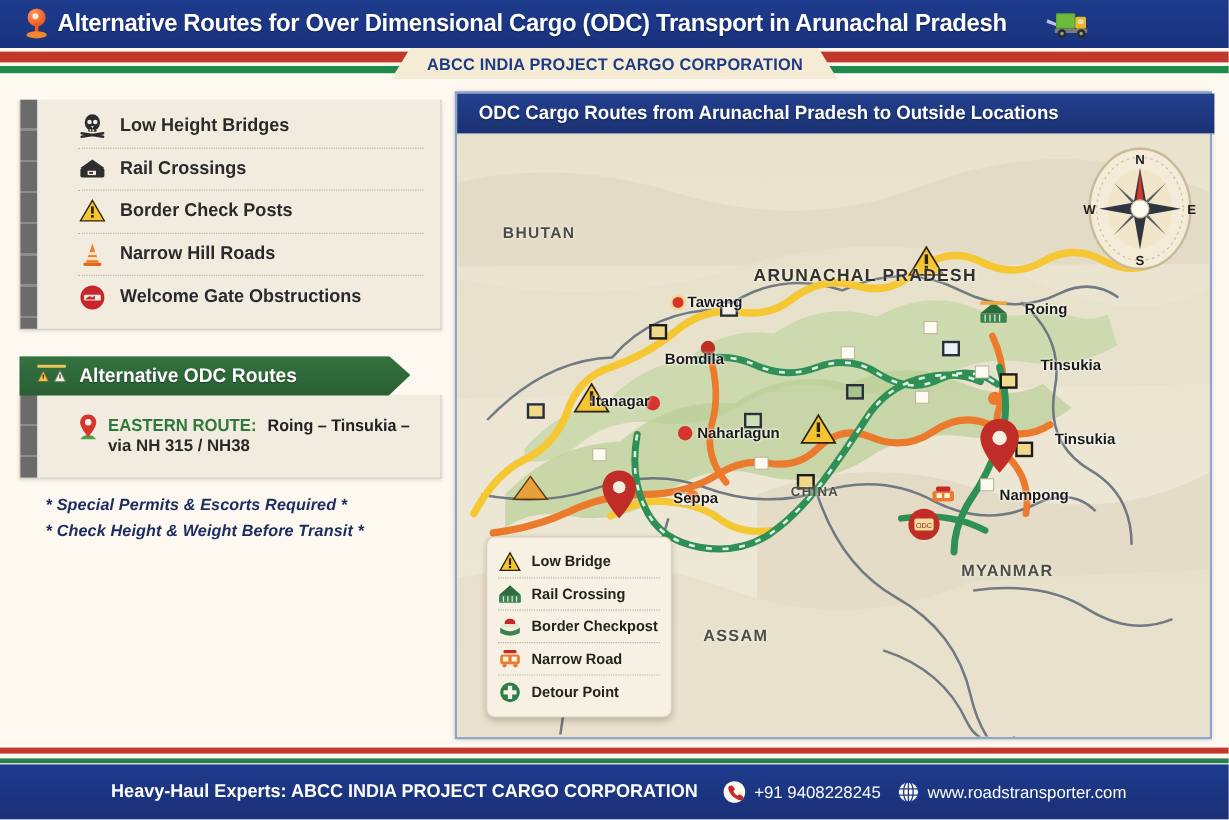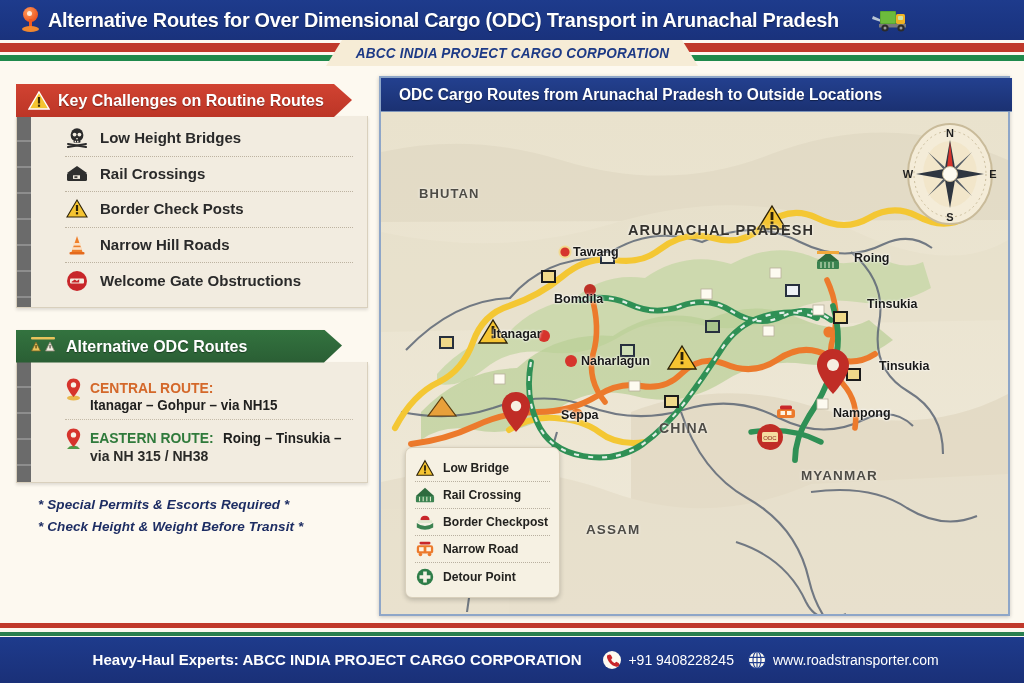--- a/index.html
+++ b/index.html
@@ -38,21 +38,21 @@
   .pin-hdr .stem {
     position:absolute; left:6.5px; top:12px; width:3.5px; height:9px; background:#ef5a22;
   }
   .pin-hdr .base {
     position:absolute; left:0px; top:19px; width:17px; height:6px;
     border-radius:50%; background:#f0872f;
   }
   .truck-hdr { width:40px; height:26px; flex:0 0 auto; }
 
   
-  .ribbon-wrap { position:absolute; left:0; top:40px; width:1024px; height:26px;font-style:italic; }
+  .ribbon-wrap { position:absolute; left:0; top:40px; width:1024px; height:26px; }
   .band-red-l, .band-red-r {
     position:absolute; top:3px; height:9px; background:#c0392b;
   }
   .band-red-l { left:0; width:440px; }
   .band-red-r { right:0; width:440px; }
   .band-grn-l, .band-grn-r {
     position:absolute; top:15px; height:6px; background:#1f8a4c;
   }
   .band-grn-l { left:0; width:430px; }
   .band-grn-r { right:0; width:430px; }
@@ -236,28 +236,20 @@
     <div class="band-grn-l"></div>
     <div class="band-grn-r"></div>
     <div class="ribbon-center">
       <span class="ribbon-text">ABCC INDIA PROJECT CARGO CORPORATION</span>
     </div>
   </div>
 
   <div class="left-col">
 
     <div class="panel">
-      <div class="banner red">
-        <svg width="22" height="20" viewBox="0 0 22 20">
-          <path d="M11 1 L21 18 L1 18 Z" fill="#f5c431" stroke="#fff" stroke-width="1.4"></path>
-          <rect x="9.9" y="6" width="2.2" height="6.5" fill="#3a2b06"></rect>
-          <rect x="9.9" y="13.6" width="2.2" height="2.2" fill="#3a2b06"></rect>
-        </svg>
-        <span class="banner-title">Key Challenges on Routine Routes</span>
-      </div>
       <div class="panel-body">
 
         <div class="chal-row">
           <svg class="chal-ico" viewBox="0 0 24 24">
             <ellipse cx="12" cy="9" rx="6.4" ry="6.8" fill="#2b2b2b"></ellipse>
             <circle cx="9.6" cy="8.6" r="1.9" fill="#f2ece0"></circle>
               <circle cx="14.4" cy="8.6" r="1.9" fill="#f2ece0"></circle>
             <path d="M11 12 l1 2 l1 -2 z" fill="#f2ece0"></path>
             <rect x="8.5" y="14.4" width="7" height="2.4" rx="1" fill="#2b2b2b"></rect>
             <rect x="9.7" y="14.8" width="1.3" height="1.6" fill="#f2ece0"></rect>
@@ -316,31 +308,20 @@
           <path d="M8 7 L12.5 16 L3.5 16 Z" fill="#e8c45c" stroke="#7a6220" stroke-width=".8"></path>
           <rect x="7.4" y="10" width="1.3" height="3.4" fill="#5a4612"></rect>
           <path d="M22 7 L26.5 16 L17.5 16 Z" fill="#f3efe2" stroke="#8a8472" stroke-width=".8"></path>
           <rect x="21.4" y="10" width="1.3" height="3.4" fill="#5a5a50"></rect>
         </svg>
         <span class="banner-title">Alternative ODC Routes</span>
       </div>
       <div class="panel-body" style="padding-top:8px;padding-bottom:12px;">
 
 
-        <div class="route-row">
-          <svg class="route-pin" viewBox="0 0 17 24">
-            <ellipse cx="8.5" cy="21" rx="6.5" ry="2.6" fill="#e9b84e"></ellipse>
-            <path d="M8.5 1.5 C4.5 1.5 1.8 4.4 1.8 8 C1.8 12.6 8.5 20 8.5 20 C8.5 20 15.2 12.6 15.2 8 C15.2 4.4 12.5 1.5 8.5 1.5 Z" fill="#d6342c"></path>
-            <circle cx="8.5" cy="7.9" r="2.7" fill="#f8f3e8"></circle>
-          </svg>
-          <div class="route-txt" style="padding-top:3px;">
-            <span class="route-name central">CENTRAL ROUTE:</span>
-            <span class="route-desc">Itanagar – Gohpur – via NH15</span>
-          </div>
-        </div>
 
         <div class="route-row">
           <svg class="route-pin" viewBox="0 0 17 24">
             <path d="M2 22 q3 -4 6.5 -3 q3.5 -1 6.5 3 z" fill="#4f9b48"></path>
             <path d="M8.5 1.5 C4.5 1.5 1.8 4.4 1.8 8 C1.8 12.6 8.5 20 8.5 20 C8.5 20 15.2 12.6 15.2 8 C15.2 4.4 12.5 1.5 8.5 1.5 Z" fill="#d6342c"></path>
             <circle cx="8.5" cy="7.9" r="2.7" fill="#f8f3e8"></circle>
           </svg>
           <div class="route-txt" style="padding-top:3px;">
             <span class="route-name east">EASTERN ROUTE:</span>
             <span class="route-desc">Roing – Tinsukia –</span><span class="route-via-inline">via NH 315 / NH38</span>
@@ -488,21 +469,21 @@
         <g transform="translate(396,292)">
           <rect x="0" y="5" width="18" height="9" rx="2.5" fill="#ec7a2c"></rect>
           <rect x="3" y="1.5" width="12" height="4" rx="1.5" fill="#c8262a"></rect>
           <rect x="3.5" y="7" width="4.5" height="4" fill="#fdf3e2"></rect>
           <rect x="10" y="7" width="4.5" height="4" fill="#fdf3e2"></rect>
         </g>
       </svg>
 
       <div class="region-label" style="left:38px;  top:74px;  font-size:13px;">BHUTAN</div>
       <div class="region-label" style="left:247px; top:110px; font-size:14.5px; color:#33312c;">ARUNACHAL PRADESH</div>
-      <div class="region-label" style="left:278px; top:308px; font-size:14px;">CHINA</div>
+      <div class="region-label" style="left:278px; top:292px; font-size:11px;">CHINA</div>
       <div class="region-label" style="left:205px; top:410px; font-size:13.5px;">ASSAM</div>
       <div class="region-label" style="left:420px; top:356px; font-size:13.5px;">MYANMAR</div>
 
       <div class="city-label" style="left:192px; top:133px;">Tawang</div>
       <div class="city-label" style="left:173px; top:180px;">Bomdila</div>
       <div class="city-label" style="left:112px; top:215px;">Itanagar</div>
       <div class="city-label" style="left:200px; top:242px;">Naharlagun</div>
       <div class="city-label" style="left:180px; top:296px;">Seppa</div>
       <div class="city-label" style="left:473px; top:139px;">Roing</div>
       <div class="city-label" style="left:486px; top:185px;">Tinsukia</div>

